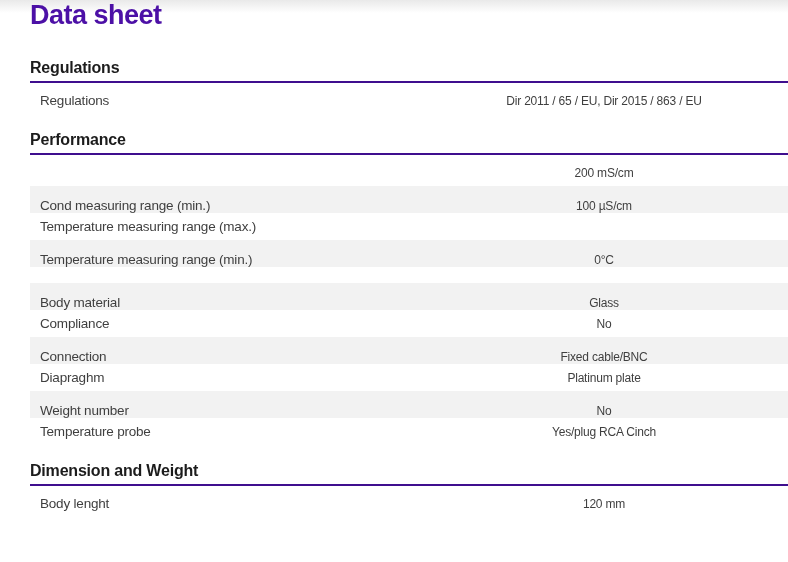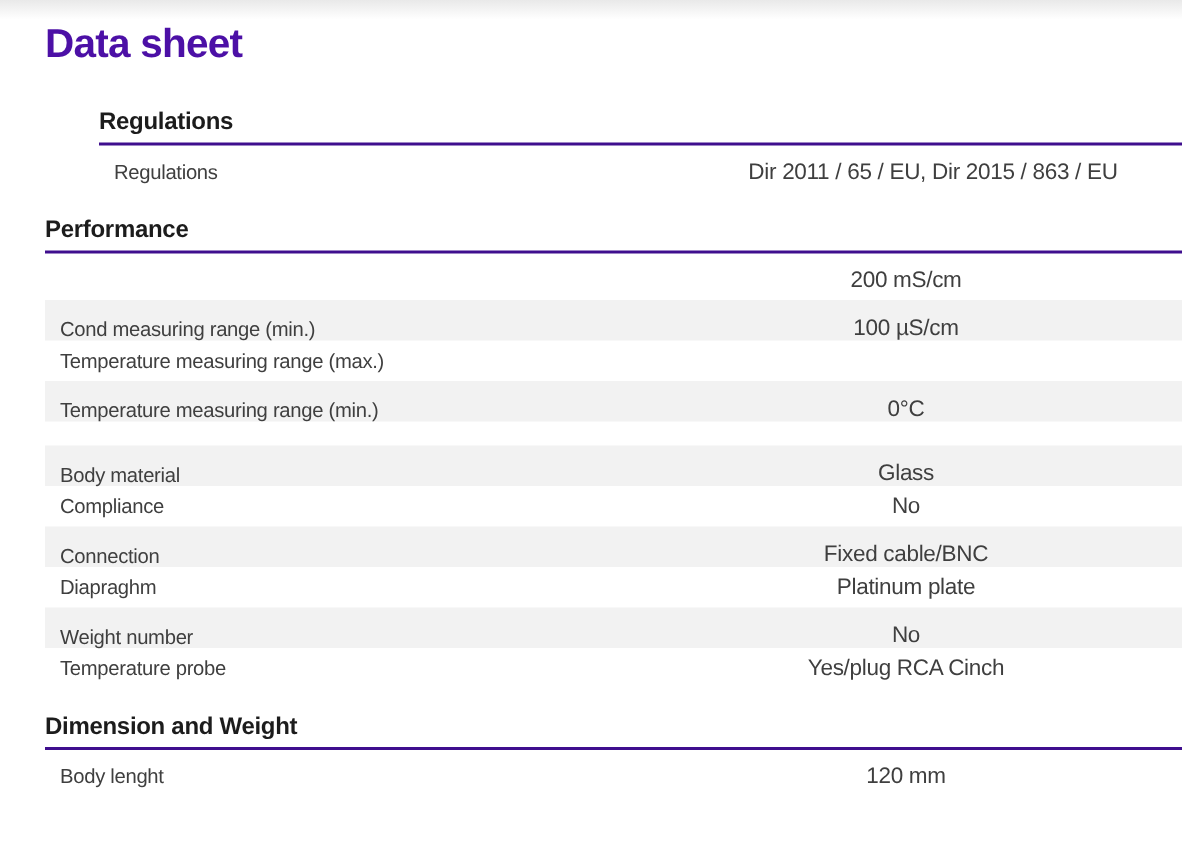--- a/index.html
+++ b/index.html
@@ -27,29 +27,29 @@
     background: linear-gradient(#e9e9e9, #ffffff);
     pointer-events: none;
   }
   .page {
     position: relative;
     margin-left: 30px;
     width: 758px;
   }
   .page-title {
     margin: 0;
-    padding-top: 15px;
+    padding-top: 1px;
     font-size: 27px;
     line-height: 29px;
     font-weight: bold;
     letter-spacing: -0.5px;
     color: var(--accent);
   }
   .section { margin-top: 16px; }
-  .section.first { margin-top: 28px; margin-left: 36px; }
+  .section.first { margin-top: 28px; }
   .section-title {
     margin: 0;
     font-size: 16px;
     line-height: 19px;
     font-weight: bold;
     letter-spacing: -0.2px;
     color: var(--heading);
     padding-bottom: 4px;
     border-bottom: 2px solid var(--rule);
   }
@@ -66,21 +66,21 @@
     font-size: 13.5px;
     letter-spacing: -0.2px;
     color: var(--text);
     white-space: nowrap;
   }
   .spec-value {
     position: absolute;
     left: 402px;
     right: 12px;
     text-align: center;
-    font-size: 15px;
+    font-size: 12px;
     letter-spacing: -0.2px;
     color: var(--text);
     white-space: nowrap;
   }
 </style>
 </head>
 <body>
 
 <div class="top-fade"></div>
 

